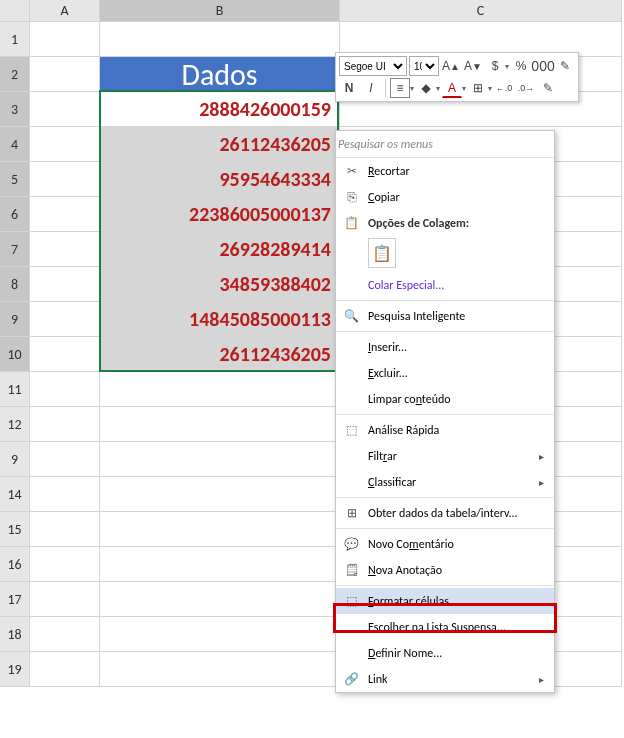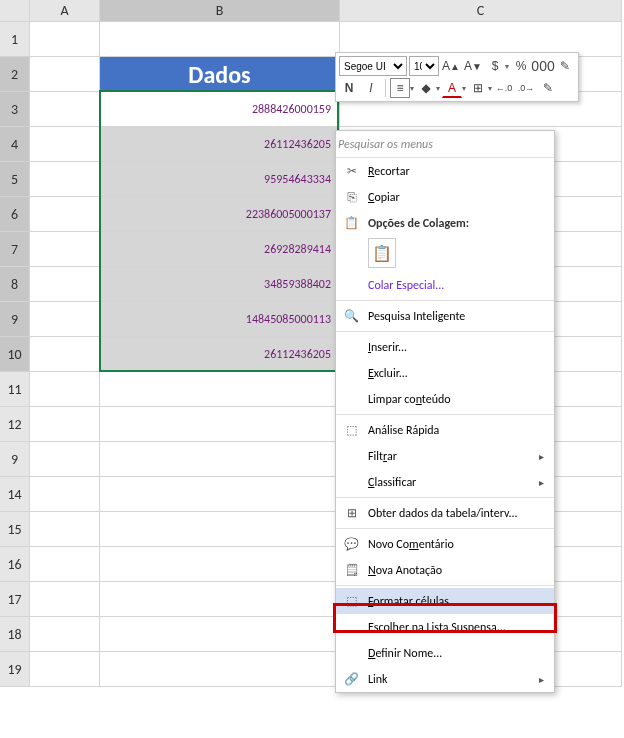--- a/index.html
+++ b/index.html
@@ -7,26 +7,26 @@
     
     .spreadsheet { display: grid; grid-template-columns: 30px 70px 240px 282px; }
     
     .col-header { background: #e6e6e6; border: 1px solid #d4d4d4; border-left: none; border-top: none; text-align: center; font-size: 14px; color: #333; height: 22px; line-height: 22px; }
     .col-header.selected { background: #c6c6c6; }
     .corner { background: #e6e6e6; border: 1px solid #d4d4d4; border-left: none; border-top: none; height: 22px; }
     
     .row-header { background: #e6e6e6; border: 1px solid #d4d4d4; border-left: none; border-top: none; text-align: center; font-size: 14px; color: #333; display: flex; align-items: center; justify-content: center; }
     .row-header.selected { background: #c6c6c6; }
     
-    .cell { border: 1px solid #d4d4d4; border-left: none; border-top: none; padding: 4px 8px; font-size: 12px; color: #701a75; display: flex; align-items: center; justify-content: flex-end; }
+    .cell { border: 1px solid #d4d4d4; border-left: none; border-top: none; padding: 4px 8px; font-size: 20px; color: #b91c1c; display: flex; align-items: center; justify-content: flex-end; font-weight: bold; }
     
     .row1 { height: 35px; }
     .row-data { height: 35px; }
     
-    .header-cell { background: #4472c4; color: #fff; font-weight: bold; font-size: 24px; justify-content: center; font-family: Calibri, sans-serif; }
+    .header-cell { background: #4472c4; color: #fff; font-weight: normal; font-size: 30px; justify-content: center; font-family: Calibri, sans-serif; }
     
     .selected-range { background: #d6d6d6; }
     .active-cell { background: #fff; }
     .selection-border { position: absolute; border: 2px solid #1a7e4a; pointer-events: none; }
     
     .mini-toolbar { position: absolute; top: 52px; left: 335px; background: #fff; border: 1px solid #c6c6c6; box-shadow: 2px 2px 4px rgba(0,0,0,0.2); padding: 3px; display: flex; flex-direction: column; gap: 2px; z-index: 10; }
     .toolbar-row { display: flex; align-items: center; gap: 2px; }
     .tb-select { font-size: 10px; border: 1px solid #aaa; background: #fff; height: 20px; }
     .tb-font { width: 68px; }
     .tb-size { width: 30px; }

